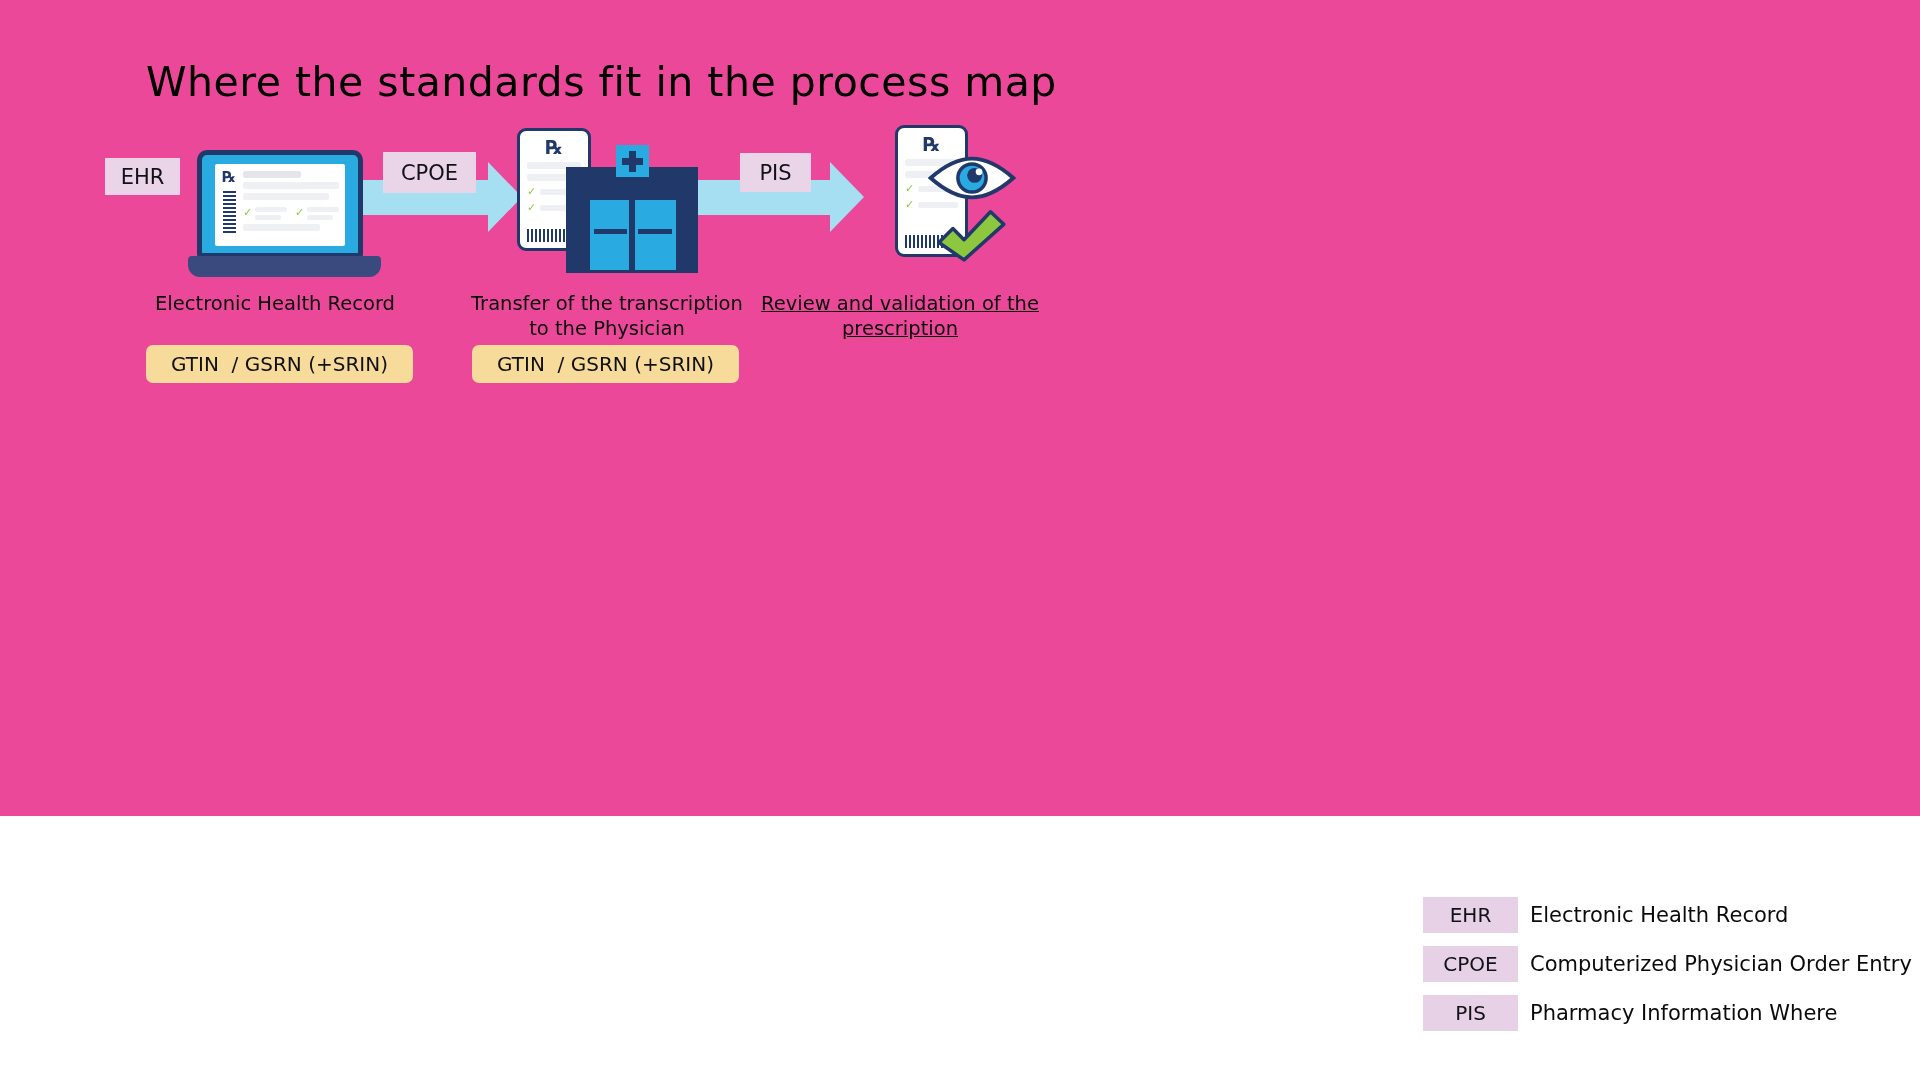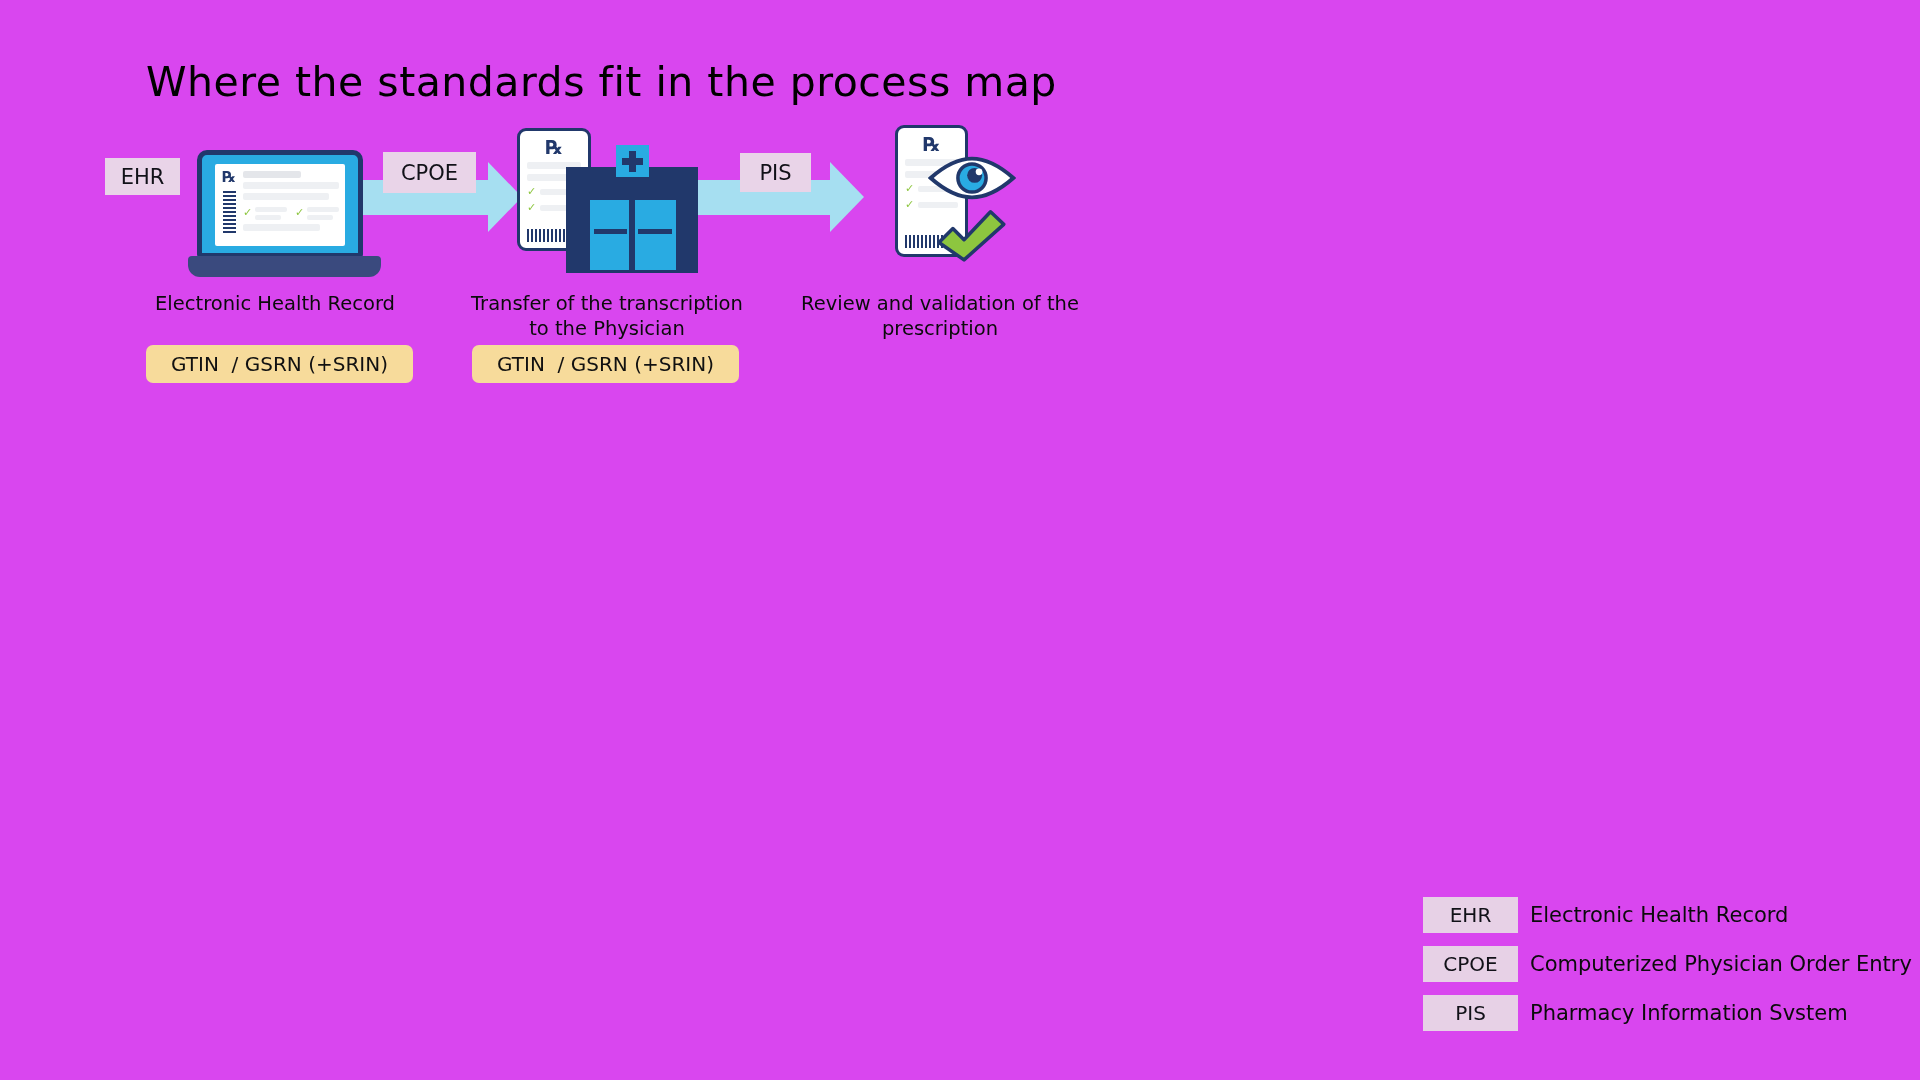--- a/index.html
+++ b/index.html
@@ -1,18 +1,18 @@
 <!DOCTYPE html>
 <html><head>
 <meta charset="utf-8">
 <style>
   * { margin:0; padding:0; box-sizing:border-box; }
   html,body { width:1920px; height:1080px; background:#ffffff; overflow:hidden;
     font-family:"DejaVu Sans","Liberation Sans",sans-serif; }
-  .stage { position:relative; width:1920px; height:1080px; background:#d946ef; }
+  .stage { position:relative; width:1920px; height:816px; background:#ec4899; }
 
   .title { position:absolute; left:146px; top:58px; font-size:41px; color:#000000;
     letter-spacing:0.5px; white-space:nowrap; }
 
   
   .pill { position:absolute; background:#E9D4E8; color:#111118; display:flex;
     align-items:center; justify-content:center; font-size:21px; z-index:4; }
   .pill.ehr  { left:105px; top:158px; width:75px;  height:37px; }
   .pill.cpoe { left:383px; top:152px; width:93px;  height:41px; }
   .pill.pis  { left:740px; top:153px; width:71px;  height:39px; }
@@ -80,21 +80,21 @@
 
   
   .eye { position:absolute; left:928px; top:155px; width:88px; height:46px; z-index:5; }
   .bigcheck { position:absolute; left:936px; top:209px; width:70px; height:53px; z-index:5; }
 
   
   .caption { position:absolute; top:291px; font-size:19.5px; color:#0b0b0b;
     text-align:center; line-height:25px; }
   .cap1 { left:125px; width:300px; }
   .cap2 { left:457px; width:300px; }
-  .cap3 { left:789px; width:302px; }
+  .cap3 { left:749px; width:302px;text-decoration:underline; }
 
   
   .gtin { position:absolute; top:345px; height:38px; width:267px; background:#F7DB9B;
     color:#111; font-size:20px; display:flex; align-items:center;
     justify-content:center; white-space:pre;border-radius:7px; }
   .gtin1 { left:146px; }
   .gtin2 { left:472px; }
 
   
   .legend { position:absolute; left:1423px; top:897px; display:flex;
@@ -224,17 +224,17 @@
     <div class="legend-row">
       <div class="legend-abbr">EHR</div>
       <div class="legend-label">Electronic Health Record</div>
     </div>
     <div class="legend-row">
       <div class="legend-abbr">CPOE</div>
       <div class="legend-label">Computerized Physician Order Entry</div>
     </div>
     <div class="legend-row">
       <div class="legend-abbr">PIS</div>
-      <div class="legend-label">Pharmacy Information Svstem</div>
+      <div class="legend-label">Pharmacy Information Where</div>
     </div>
   </div>
 
 </div>
 
 </body></html>

